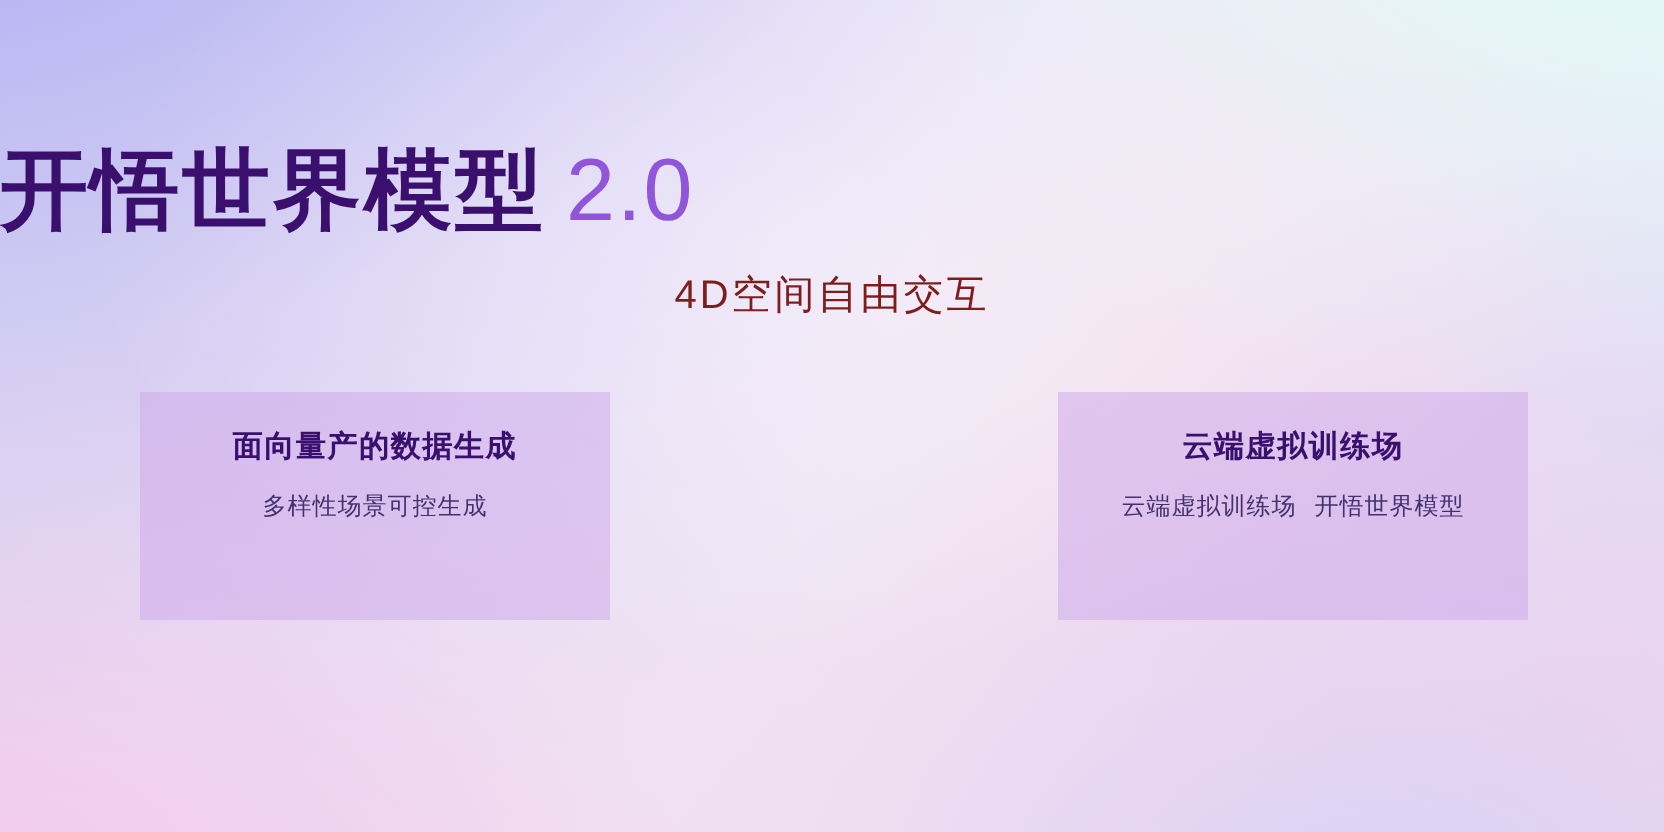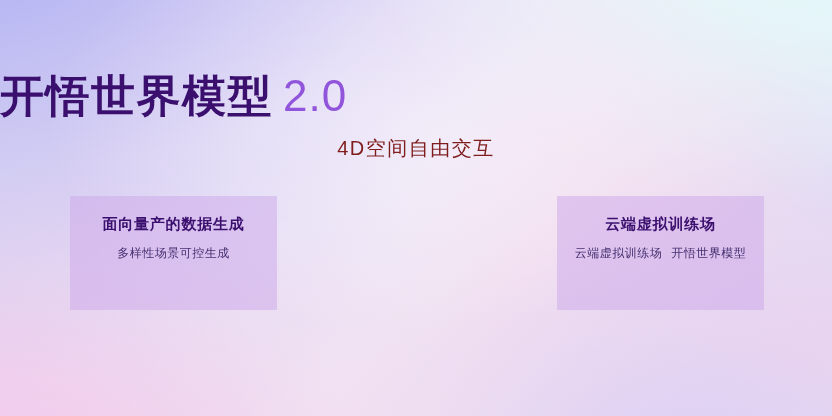--- a/index.html
+++ b/index.html
@@ -132,21 +132,21 @@
   .cards {
     position: absolute;
     top: 196px;
     left: 70px;
     width: 694px;
     height: 114px;
     display: flex;
     justify-content: space-between;
   }
   .card {
-    width: 207px;
+    width: 235px;
     height: 114px;
     background: rgba(205,169,234,0.52);
     display: flex;
     flex-direction: column;
     align-items: center;
     box-sizing: border-box;
     padding-top: 20px;
   }
   .card-title {
     font-size: 15px;

